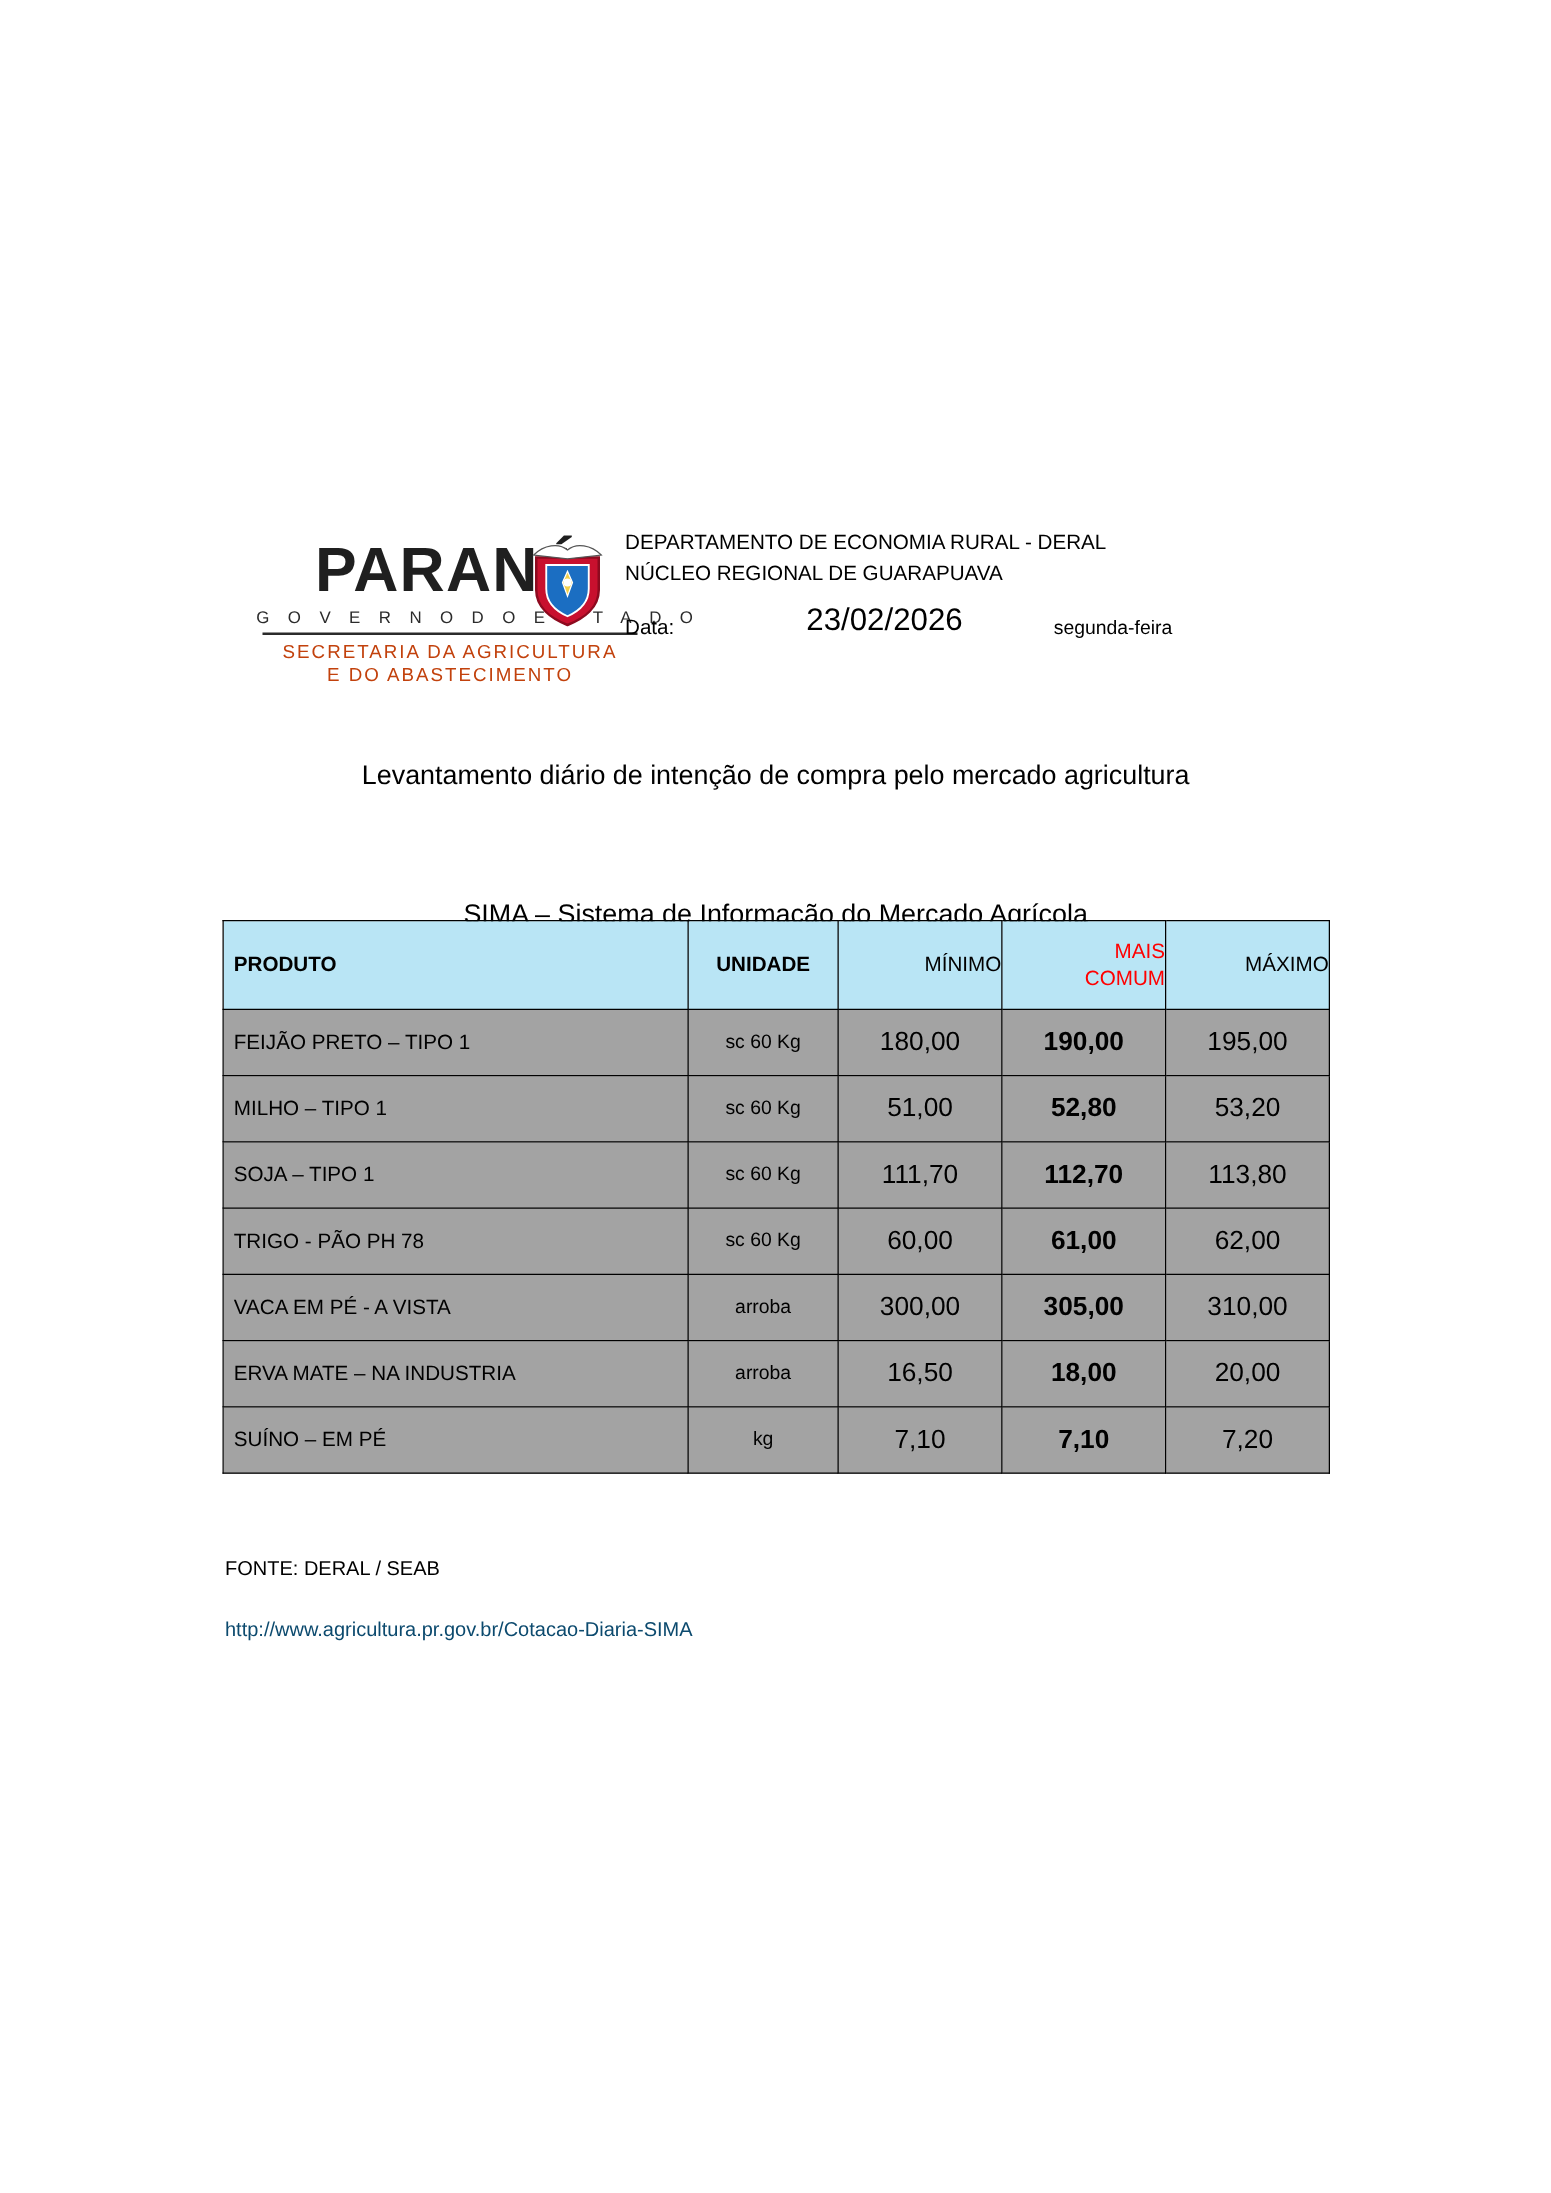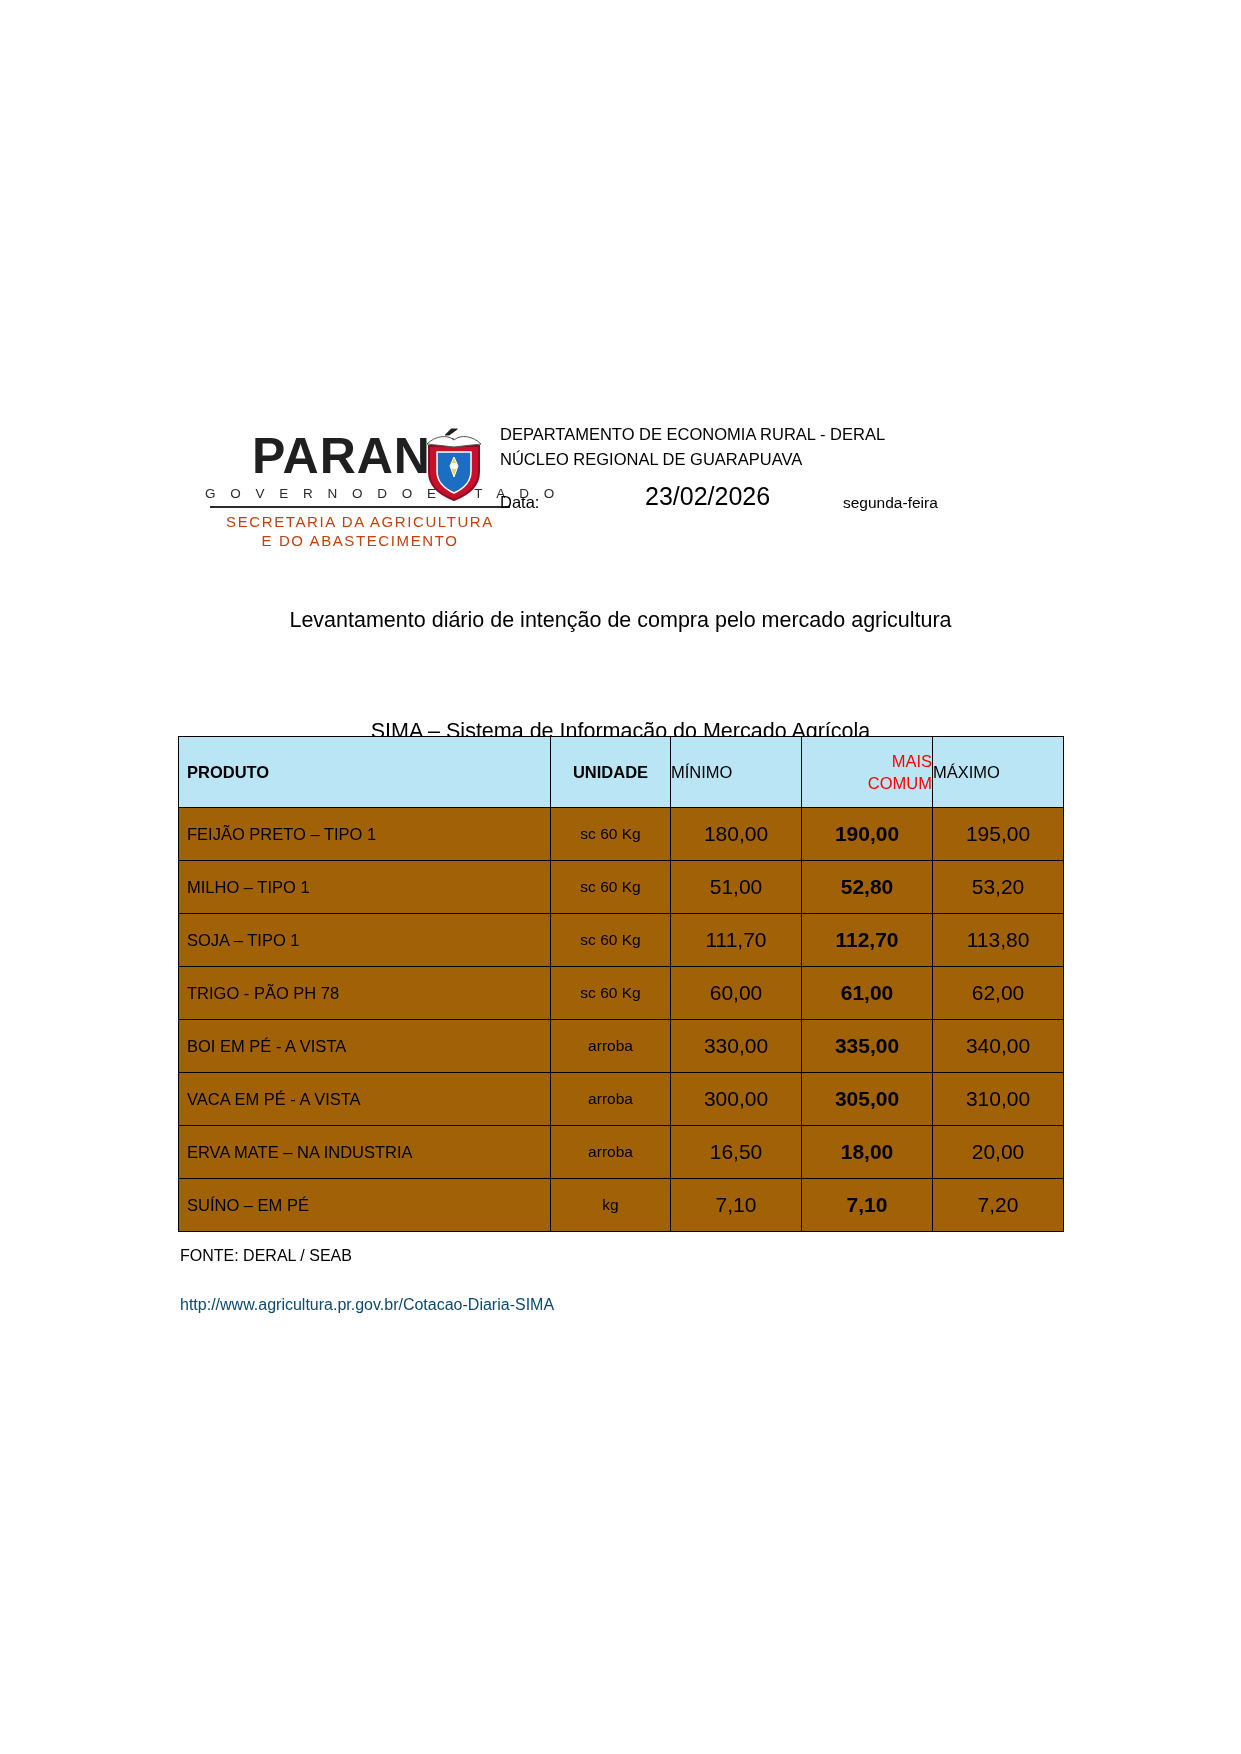--- a/index.html
+++ b/index.html
@@ -157,34 +157,34 @@
     font-weight: bold;
     padding-left: 8px !important;
   }
   .th-unidade {
     font-size: 16.5px;
     font-weight: bold;
     text-align: center;
   }
   .th-plain {
     font-size: 16.5px;
-    text-align: left;
+    text-align: right;
   }
   .th-comum {
     font-size: 16.5px;
     font-weight: normal;
     color: #ff0000;
     text-align: right;
     line-height: 22px;
   }
 
   tbody td {
     height: 52px;
     vertical-align: middle;
-    background: #a16207;
+    background: #a3a3a3;
   }
   .cell-produto {
     font-size: 16.5px;
     padding-left: 8px !important;
     white-space: nowrap;
   }
   .cell-unidade {
     font-size: 15.5px;
     text-align: center;
   }
@@ -295,27 +295,20 @@
           <td class="cell-num">113,80</td>
         </tr>
         <tr>
           <td class="cell-produto">TRIGO -  PÃO PH 78</td>
           <td class="cell-unidade">sc 60 Kg</td>
           <td class="cell-num">60,00</td>
           <td class="cell-num-bold">61,00</td>
           <td class="cell-num">62,00</td>
         </tr>
         <tr>
-          <td class="cell-produto">BOI EM PÉ - A VISTA</td>
-          <td class="cell-unidade">arroba</td>
-          <td class="cell-num">330,00</td>
-          <td class="cell-num-bold">335,00</td>
-          <td class="cell-num">340,00</td>
-        </tr>
-        <tr>
           <td class="cell-produto">VACA EM PÉ - A VISTA</td>
           <td class="cell-unidade">arroba</td>
           <td class="cell-num">300,00</td>
           <td class="cell-num-bold">305,00</td>
           <td class="cell-num">310,00</td>
         </tr>
         <tr>
           <td class="cell-produto">ERVA MATE – NA INDUSTRIA</td>
           <td class="cell-unidade">arroba</td>
           <td class="cell-num">16,50</td>

